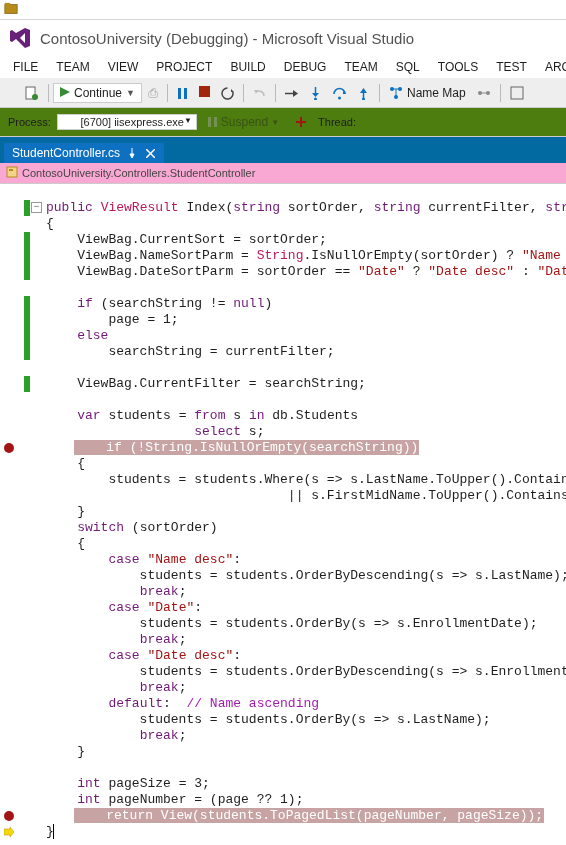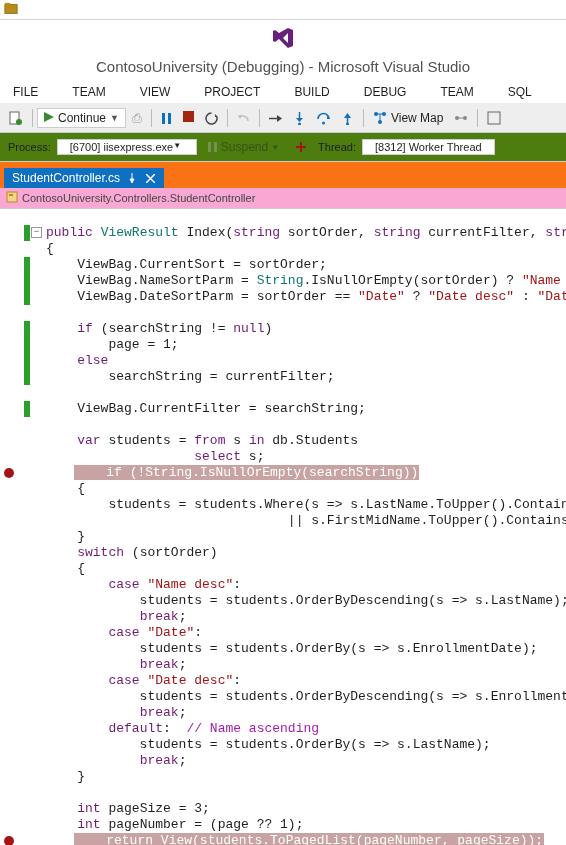--- a/index.html
+++ b/index.html
@@ -1,52 +1,52 @@
 <!DOCTYPE html>
 <html><head>
 <meta charset="utf-8">
 <style>
   * { box-sizing: border-box; margin: 0; padding: 0; }
   body { font-family: "Segoe UI", Tahoma, sans-serif; font-size: 12px; background: #fff; color: #1e1e1e; width: 566px; }
   .system-bar { height: 20px; border-bottom: 1px solid #d6d6d6; padding: 2px 4px; }
   .system-bar svg { width: 14px; height: 14px; }
-  .title-bar { display: flex; align-items: center; padding: 6px 8px; gap: 8px; flex-direction: column; }
+  .title-bar { display: flex; align-items: center; padding: 6px 8px; gap: 8px; }
   .vs-logo { width: 24px; height: 24px; color: #68217a; display: flex; align-items: center; }
   .title-text { font-size: 15px; color: #525252; font-weight: 400; }
-  .menu-bar { display: flex; gap: 16px; padding: 0 4px; border-bottom: 1px solid #eee; }
+  .menu-bar { display: flex; gap: 0; padding: 0 4px; border-bottom: 1px solid #eee; }
   .menu-item { padding: 4px 9px; font-size: 12px; color: #1e1e1e; cursor: default; }
-  .toolbar { display: flex; align-items: center; padding: 3px 4px; gap: 1px; border-bottom: 1px solid #ccc; background: #eee; }
+  .toolbar { display: flex; align-items: center; padding: 3px 20px; gap: 1px; border-bottom: 1px solid #ccc; background: #eee; }
   .tb-btn { padding: 3px 4px; min-width: 20px; height: 22px; display: inline-flex; align-items: center; justify-content: center; background: transparent; border: 1px solid transparent; cursor: pointer; font-size: 12px; }
   .tb-sep { width: 1px; height: 18px; background: #bbb; margin: 0 3px; }
   .continue-btn { display: inline-flex; align-items: center; gap: 4px; padding: 2px 6px; border: 1px solid #ccc; background: #fff; }
   .play-icon { color: #388a34; }
   .stop-icon { color: #a1260d; }
   .disabled { opacity: 0.45; cursor: default; }
   .toolbar2 { display: flex; align-items: center; padding: 3px 8px; gap: 6px; border-bottom: 1px solid #ccc; background: #4d7c0f; font-size: 11px; }
-  .combo { background: #fff; border: 1px solid #ccc; padding: 1px 12px; min-width: 140px; display: inline-flex; justify-content: flex-start; }
-  .tabstrip { display: flex; background: #f97316; padding-top: 6px; padding-left: 4px; gap: 2px; }
+  .combo { background: #fff; border: 1px solid #ccc; padding: 1px 4px; min-width: 140px; display: inline-flex; justify-content: flex-end; }
+  .tabstrip { display: flex; background: #0369a1; padding-top: 6px; padding-left: 4px; gap: 2px; }
   .tab { background: #0e70c0; color: #fff; padding: 3px 8px; font-size: 12px; display: inline-flex; align-items: center; gap: 6px; }
   .tab .pin, .tab .close { width: 12px; height: 12px; display: inline-flex; align-items: center; justify-content: center; }
   .crumb-bar { border-bottom: 1px solid #ccc; padding: 3px 6px; font-size: 11px; color: #444; background: #f9a8d4; display: flex; align-items: center; gap: 4px; }
   .crumb-icon { color: #b88b1a; }
   .editor { display: flex; font-family: Consolas, 'Courier New', monospace; font-size: 13px; line-height: 16px; background: #fff; }
   .gutter { width: 24px; background: #fff; border-right: 0; position: relative; }
   .gutter-slot { height: 16px; position: relative; }
   .breakpoint { position: absolute; left: 4px; top: 3px; width: 10px; height: 10px; background: #a31515; border-radius: 50%; }
   .arrow-cur { position: absolute; left: 4px; top: 3px; width: 10px; height: 10px; }
   .collapse-col { width: 14px; position: relative; }
   .collapse-slot { height: 16px; position: relative; }
   .collapse-box { position: absolute; left: 1px; top: 2px; width: 11px; height: 11px; border: 1px solid #999; background: #fff; font-size: 9px; line-height: 9px; text-align: center; color: #555; }
   .mod-marks { width: 6px; }
   .mark-slot { height: 16px; }
   .mark-green { background: #2aa02a; }
   .code { white-space: pre; padding-left: 2px; flex: 1; overflow: hidden; }
   .line-h { height: 16px; }
   .kw { color: #701a75; }
-  .type { color: #0f766e; }
+  .type { color: #be185d; }
   .str { color: #a31515; }
   .cm { color: #a21caf; }
   .hl { background: #c8a3a3; color: #fff; padding: 0 1px; margin-left: 28px; }
   .hl .kw, .hl .type, .hl .str { color: #fff; }
   .caret { border-left: 1px solid #000; margin-left: -1px; }
 </style>
 </head>
 <body>
 
 <div class="system-bar">
@@ -152,21 +152,21 @@
     </span>
   <span class="tb-sep"></span>
   <span class="tb-btn">
     <svg width="14" height="14" viewBox="0 0 14 14">
         <circle cx="3" cy="3" r="2" fill="#0e70c0"></circle>
         <circle cx="11" cy="3" r="2" fill="#0e70c0"></circle>
         <circle cx="7" cy="11" r="2" fill="#0e70c0"></circle>
         <line x1="3" y1="3" x2="11" y2="3" stroke="#0e70c0"></line>
         <line x1="7" y1="3" x2="7" y2="11" stroke="#0e70c0"></line>
       </svg>
-    <span style="margin-left:4px;">View Map</span>
+    <span style="margin-left:4px;">Name Map</span>
   </span>
   <span class="tb-btn">
       <svg width="14" height="14" viewBox="0 0 14 14">
         <circle cx="3" cy="7" r="2" fill="#888"></circle>
         <circle cx="11" cy="7" r="2" fill="#888"></circle>
         <line x1="3" y1="7" x2="11" y2="7" stroke="#888"></line>
       </svg>
     </span>
   <span class="tb-sep"></span>
   <span class="tb-btn">
@@ -189,23 +189,20 @@
       </svg>
     <span style="margin-left:3px;">Suspend</span>
     <span style="font-size:8px;margin-left:3px;">▼</span>
   </span>
   <span class="tb-btn">
       <svg width="12" height="12" viewBox="0 0 12 12">
         <path d="M1 6h10M6 1v10" stroke="#a31515" stroke-width="2"></path>
       </svg>
     </span>
   <span>Thread:</span>
-  <span class="combo" style="min-width:120px;">
-    <span>[8312] Worker Thread</span>
-  </span>
 </div>
 
 <div class="tabstrip">
   <div class="tab">
     <span>StudentController.cs</span>
     <span class="pin">
         <svg width="10" height="10" viewBox="0 0 10 10">
           <path d="M5 0v6M3 6h4l-2 4z" fill="#fff" stroke="#fff"></path>
         </svg>
       </span>

